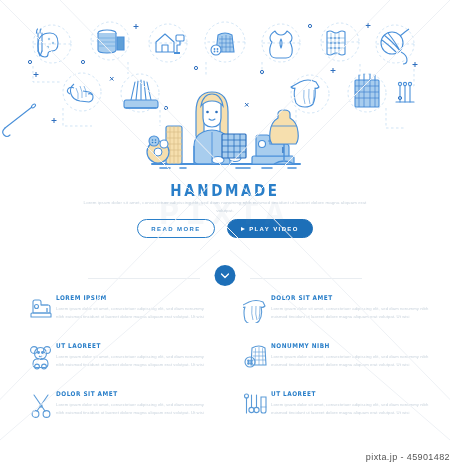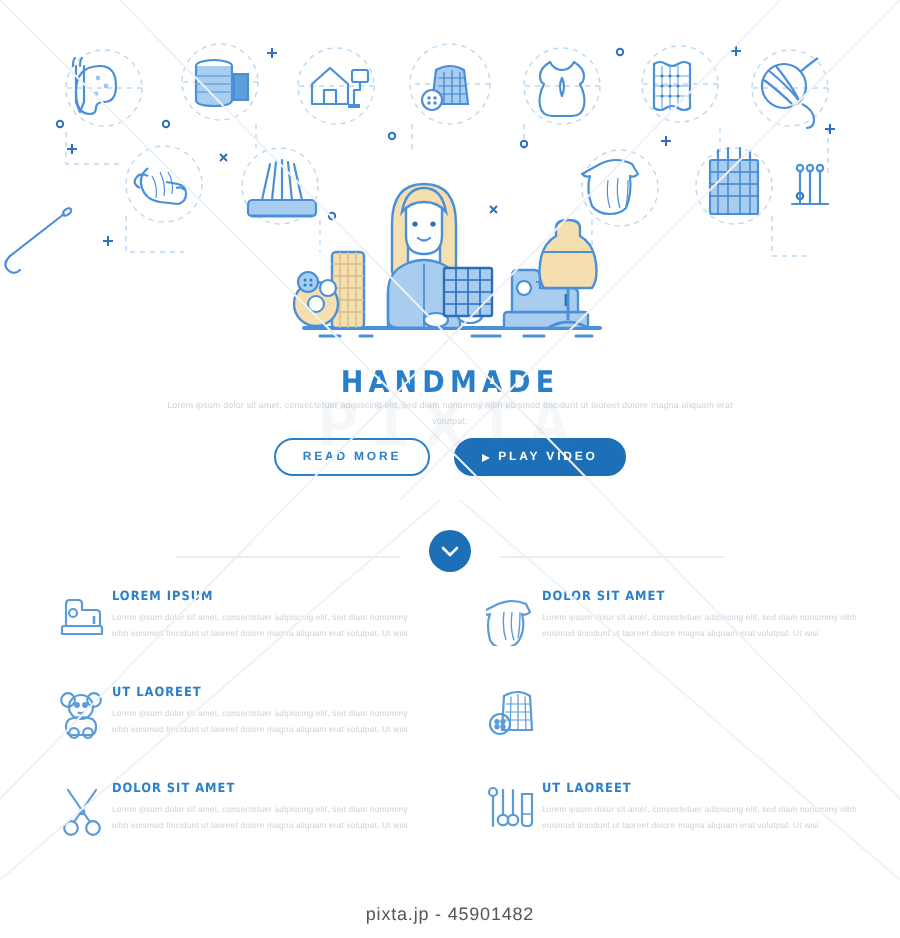--- a/index.html
+++ b/index.html
@@ -86,21 +86,21 @@
     color: #2a7fc9; margin-bottom: 3px;
     font-family: "DejaVu Sans Condensed", "Liberation Sans", sans-serif;
   }
   .feat-text {
     font-size: 4.2px; line-height: 1.95; color: #c9d3dd; letter-spacing: .08px;
   }
 
   
   .footer {
     position: absolute; left: 0; bottom: 0; width: 450px; height: 24px;
-    display: flex; align-items: center; justify-content: center;
+    display: flex; align-items: center; justify-content: flex-end;
     font-size: 9px; color: #555; letter-spacing: .4px;
   }
   .wm-center {
     position: absolute; left: 50%; top: 196px; transform: translate(-50%,0);
     font-size: 34px; font-weight: bold; color: rgba(120,140,165,.07);
     letter-spacing: 6px; pointer-events: none; z-index: 7; font-family: Liberation Mono, monospace;
   }
 </style>
 </head>
 <body>
@@ -432,20 +432,24 @@
             <path d="M10 7 L22.6 7 M9.6 11 L22.8 11 M9.3 15 L23 15"></path>
             <path d="M12.5 3.2 L12 20 M16 2 L16 20 M19.5 3.2 L20 20"></path>
           </g>
           <circle cx="7" cy="17" r="5"></circle>
           <circle cx="5.5" cy="15.8" r=".8" fill="#5b9bd8"></circle>
             <circle cx="8.5" cy="15.8" r=".8" fill="#5b9bd8"></circle>
           <circle cx="5.5" cy="18.4" r=".8" fill="#5b9bd8"></circle>
             <circle cx="8.5" cy="18.4" r=".8" fill="#5b9bd8"></circle>
         </svg>
       </div>
+      <div class="feat-body">
+        <div class="feat-title">NONUMMY NIBH</div>
+        <div class="feat-text">Lorem ipsum dolor sit amet, consectetuer adipiscing elit, sed diam nonummy nibh euismod tincidunt ut laoreet dolore magna aliquam erat volutpat. Ut wisi</div>
+      </div>
     </div>
 
     <div class="feat">
       <div class="feat-ico">
         <svg width="24" height="26" viewBox="0 0 24 26" fill="none" stroke="#5b9bd8" stroke-width="1.1" stroke-linecap="round">
           <path d="M5 2 L16 18"></path>
             <path d="M19 2 L8 18"></path>
           <circle cx="6.5" cy="21" r="3.4"></circle>
             <circle cx="17.5" cy="21" r="3.4"></circle>
           <circle cx="12" cy="13" r="1.1"></circle>

